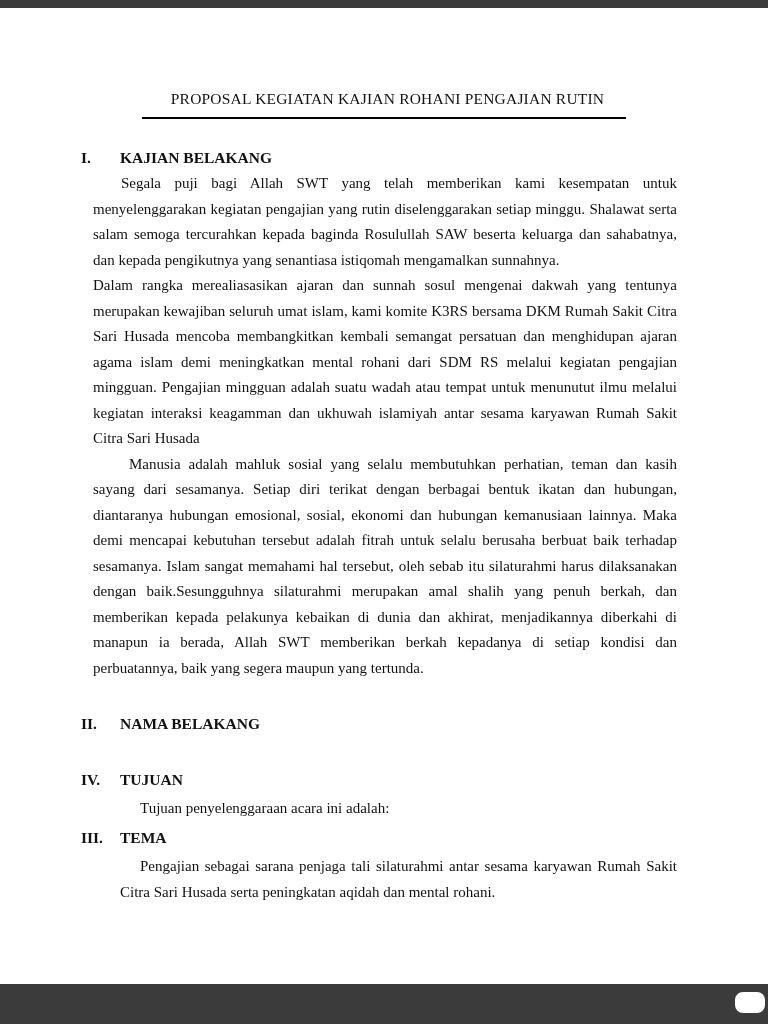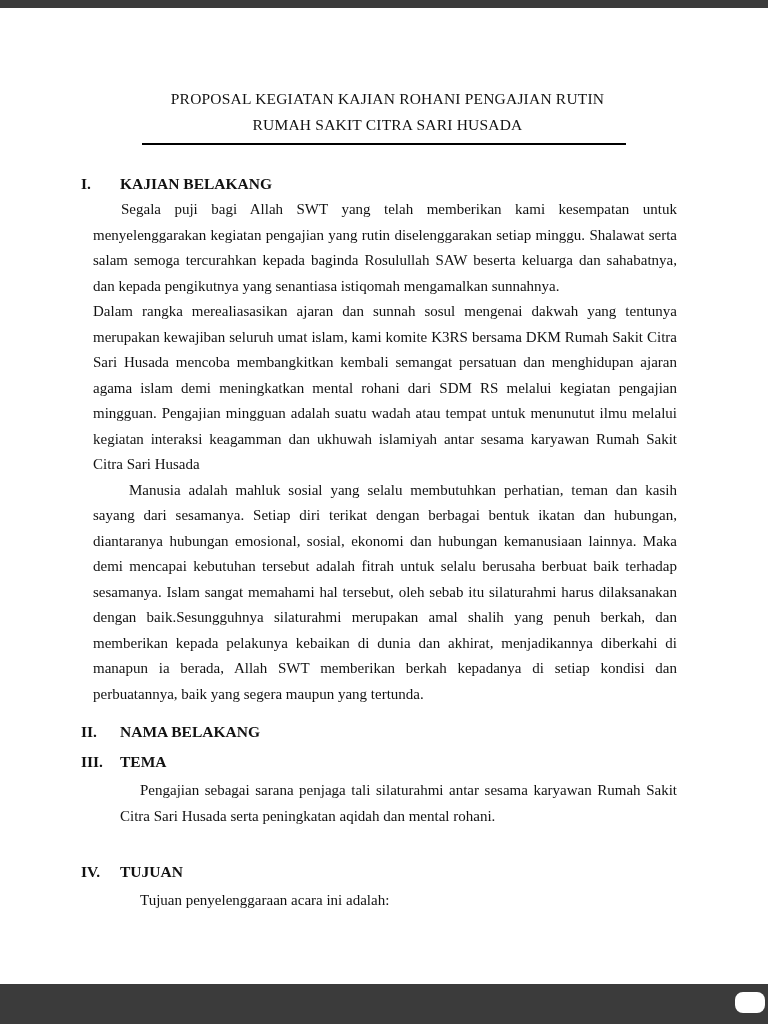--- a/index.html
+++ b/index.html
@@ -60,21 +60,21 @@
     margin: 5px auto 0 auto;
     border-top: 2px solid #000;
   }
   .content {
     padding-left: 93px;
     padding-right: 91px;
     font-size: 15px;
   }
   .section { margin-top: 0; }
   .section-1 { margin-top: 26px; }
-  .section-2 { margin-top: 12px; }
+  .section-2 { margin-top: 30px; }
   .section-3 { margin-top: 4px; }
   .section-4 { margin-top: 30px; }
   .section-heading {
     display: flex;
     font-weight: bold;
     font-size: 15.5px;
     line-height: 26px;
   }
   .section-heading .numeral {
     margin-left: -12px;
@@ -104,21 +104,20 @@
 </head>
 <body>
 
 <div class="viewer">
   <div class="bar-top"></div>
 
   <div class="page">
 
     <div class="title-block">
       <div class="title-line">PROPOSAL KEGIATAN KAJIAN ROHANI PENGAJIAN RUTIN</div>
-      <div class="title-line">RUMAH SAKIT CITRA SARI HUSADA</div>
       <div class="rule"></div>
     </div>
 
     <div class="content">
 
       <div class="section section-1">
         <div class="section-heading">
           <span class="numeral">I.</span>
           <span class="heading-text">KAJIAN BELAKANG</span>
         </div>
@@ -127,35 +126,35 @@
         <p class="para indent-2">Manusia adalah mahluk sosial yang selalu membutuhkan perhatian, teman dan kasih sayang dari sesamanya. Setiap diri terikat dengan berbagai bentuk ikatan dan hubungan, diantaranya hubungan emosional, sosial, ekonomi dan hubungan kemanusiaan lainnya. Maka demi mencapai kebutuhan tersebut adalah fitrah untuk selalu berusaha berbuat baik terhadap sesamanya. Islam sangat memahami hal tersebut, oleh sebab itu silaturahmi harus dilaksanakan dengan baik.Sesungguhnya silaturahmi merupakan amal shalih yang penuh berkah, dan memberikan kepada pelakunya kebaikan di dunia dan akhirat, menjadikannya diberkahi di manapun ia berada, Allah SWT memberikan berkah kepadanya di setiap kondisi dan perbuatannya, baik yang segera maupun yang tertunda.</p>
       </div>
 
       <div class="section section-2">
         <div class="section-heading">
           <span class="numeral">II.</span>
           <span class="heading-text">NAMA BELAKANG</span>
         </div>
       </div>
 
-      <div class="section section-3">
-        <div class="section-heading">
-          <span class="numeral">III.</span>
-          <span class="heading-text">TEMA</span>
-        </div>
-        <div class="section-body-hang">Pengajian sebagai sarana penjaga tali silaturahmi antar sesama karyawan Rumah Sakit Citra Sari Husada serta peningkatan aqidah dan mental rohani.</div>
-      </div>
-
       <div class="section section-4">
         <div class="section-heading">
           <span class="numeral">IV.</span>
           <span class="heading-text">TUJUAN</span>
         </div>
         <div class="section-body-simple">Tujuan penyelenggaraan acara ini adalah:</div>
 
+      </div>
+
+      <div class="section section-3">
+        <div class="section-heading">
+          <span class="numeral">III.</span>
+          <span class="heading-text">TEMA</span>
+        </div>
+        <div class="section-body-hang">Pengajian sebagai sarana penjaga tali silaturahmi antar sesama karyawan Rumah Sakit Citra Sari Husada serta peningkatan aqidah dan mental rohani.</div>
       </div>
 
     </div>
   </div>
 
   <div class="bar-bottom"></div>
   <div class="scroll-thumb"></div>
 </div>
 
 </body></html>

